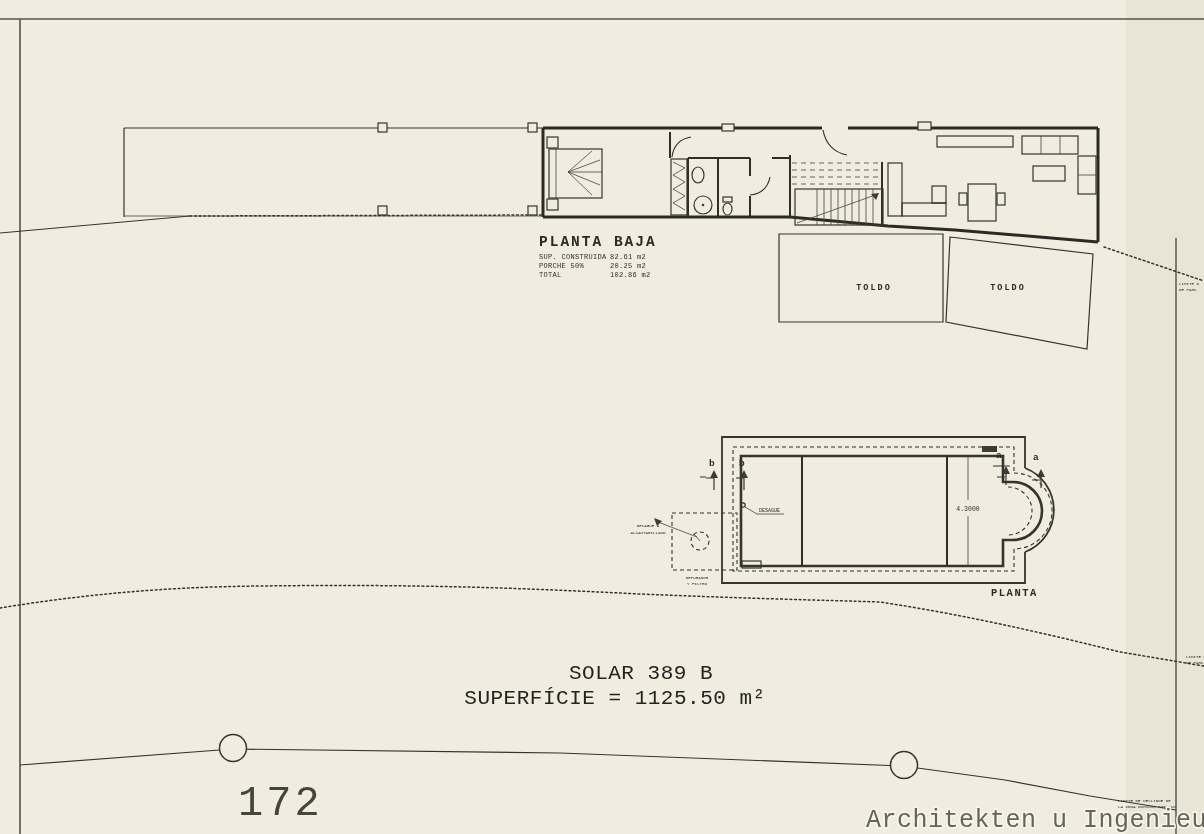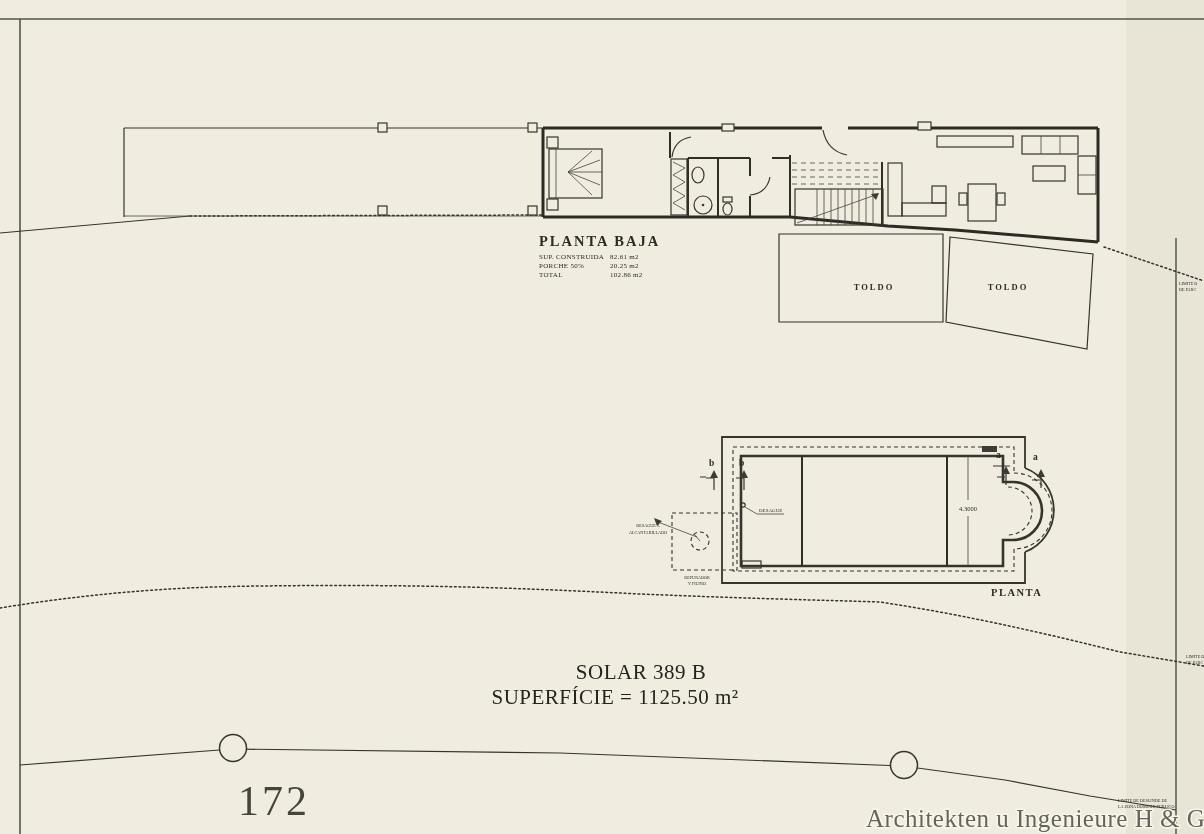--- a/index.html
+++ b/index.html
@@ -1,18 +1,18 @@
 <!DOCTYPE html>
 <html><head>
 <meta charset="utf-8">
 <style>
   html,body{margin:0;padding:0;}
   body{width:1204px;height:834px;overflow:hidden;background:#e8e5d6;}
   .sheet{position:relative;width:1126px;height:834px;background:#f0ede0;
-         font-family:Liberation Serif, serif;}
+         font-family:Liberation Mono, monospace;}
   svg{display:block;}
   
   .ln  {fill:none;stroke:#35352d;stroke-width:1.2;}
   .ln2 {fill:none;stroke:#2f2f28;stroke-width:2;}
   .ln3 {fill:none;stroke:#2b2b24;stroke-width:3;}
   .thin{fill:none;stroke:#45453c;stroke-width:0.8;}
   .bord{fill:none;stroke:#53534a;stroke-width:1.6;}
   .dot {fill:none;stroke:#33332c;stroke-width:1.5;stroke-dasharray:1.8 2.8;stroke-linecap:round;}
   .dsh {fill:none;stroke:#35352d;stroke-width:1.1;stroke-dasharray:4 3;}
   .fillbg{fill:#f0ede0;}

